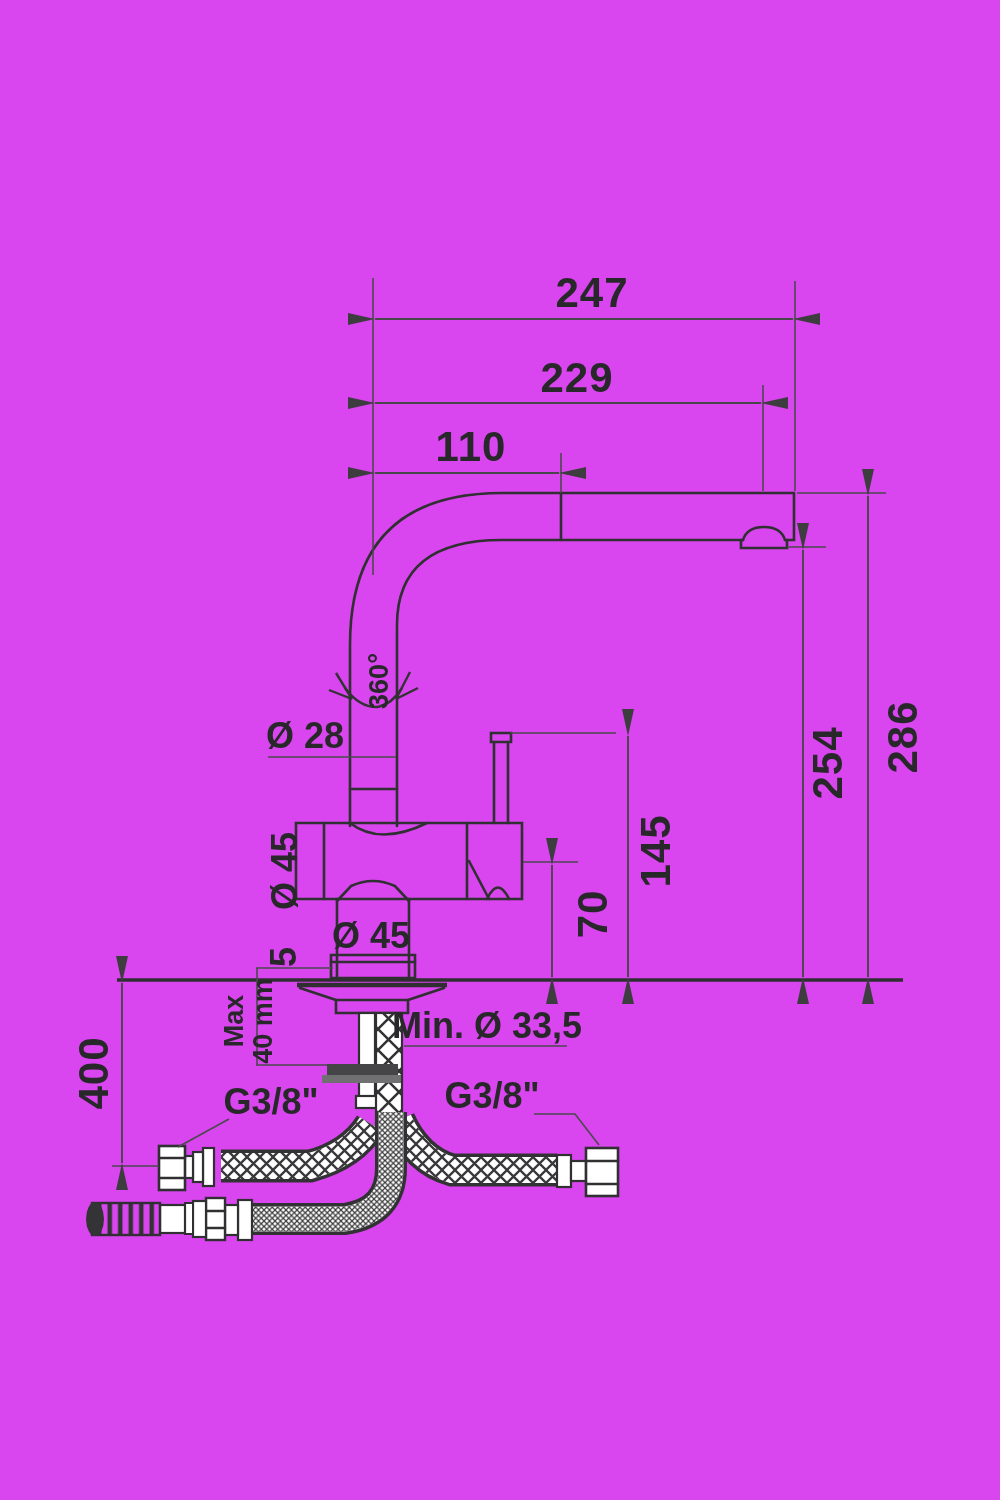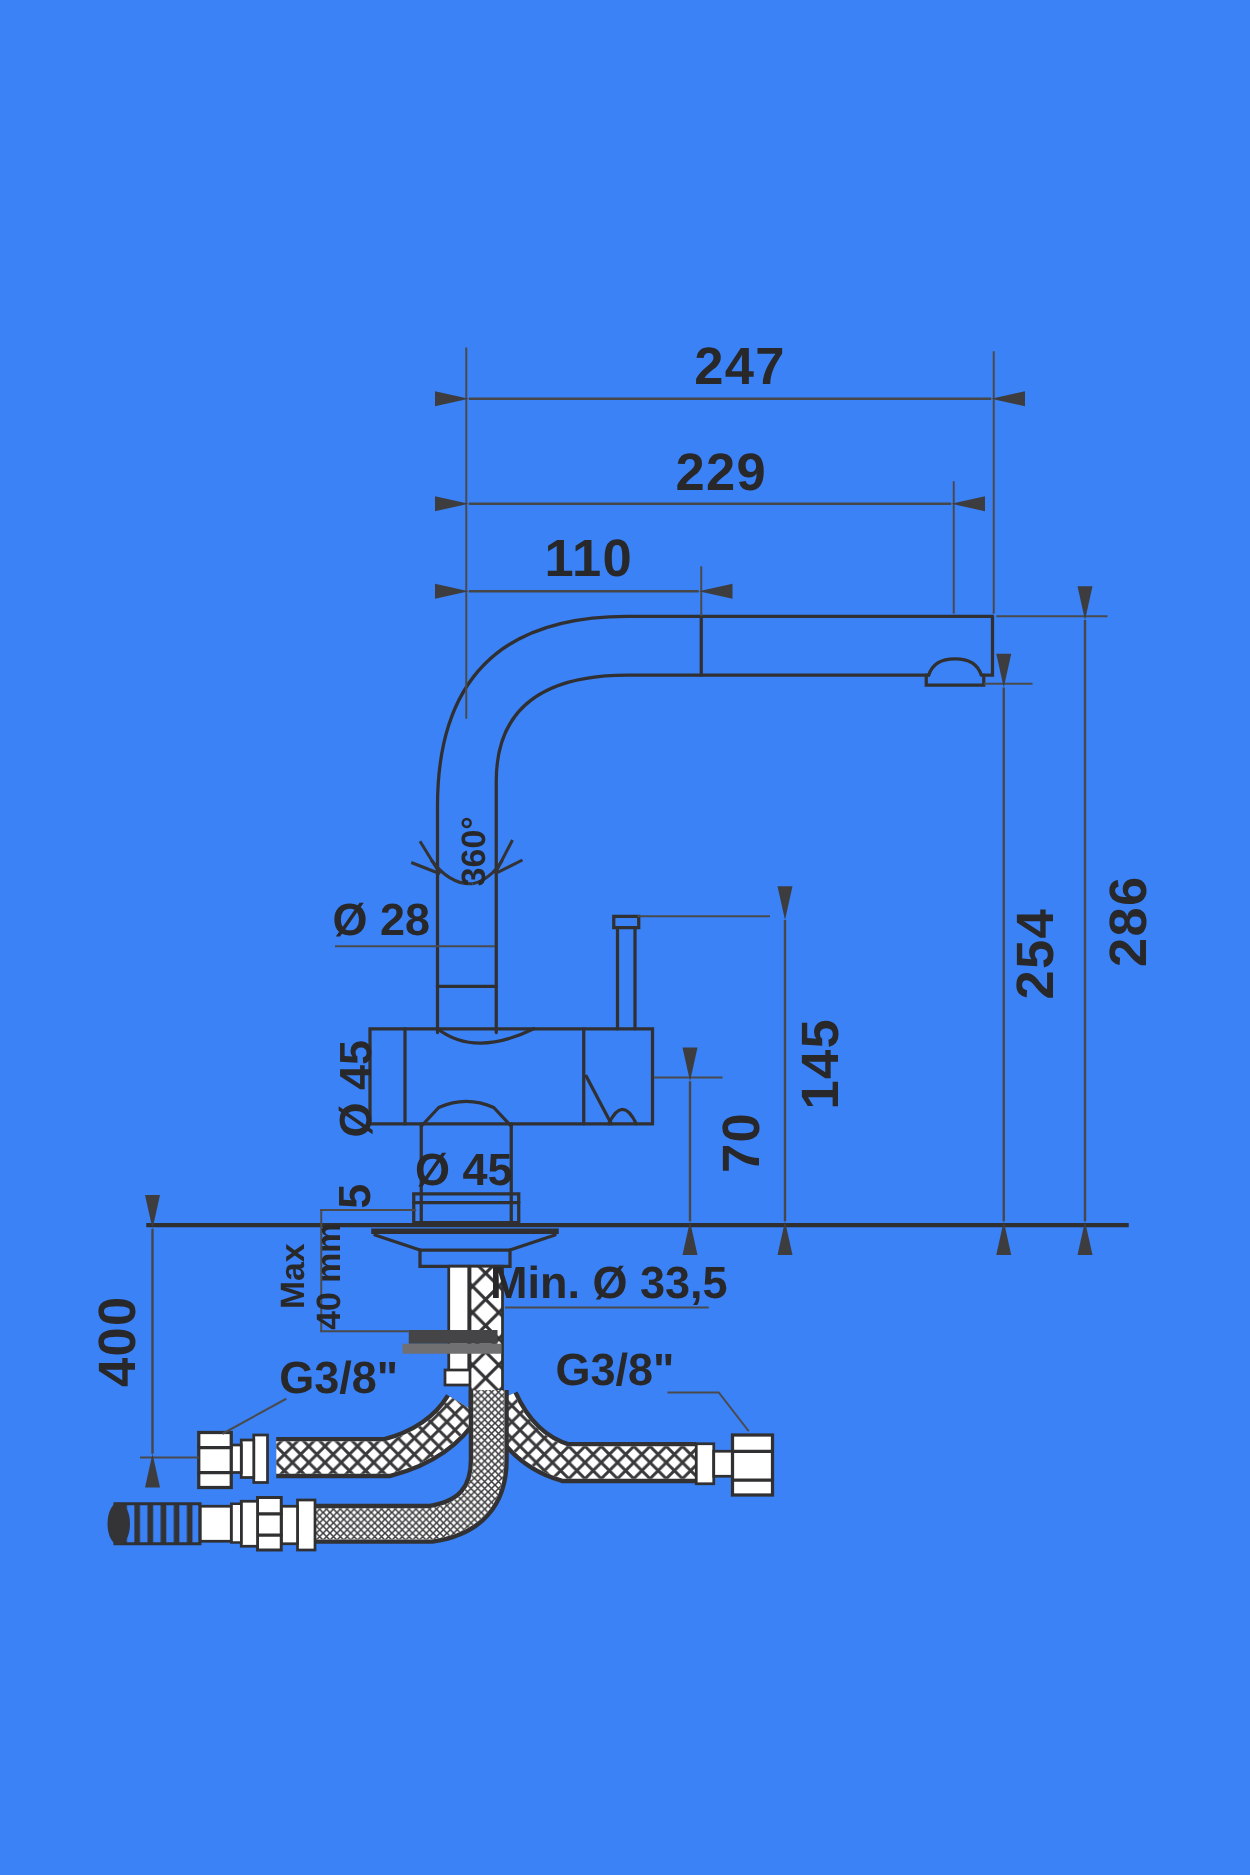--- a/index.html
+++ b/index.html
@@ -1,16 +1,16 @@
 <!DOCTYPE html>
 <html><head>
 <meta charset="utf-8">
 <style>
   html,body{margin:0;padding:0;background:#ffffff;}
-  .stage{position:relative;width:1000px;height:1500px;background:#3b82f6;overflow:hidden;
+  .stage{position:relative;width:1000px;height:1500px;background:#d946ef;overflow:hidden;
          font-family:"Liberation Sans", sans-serif;}
   svg{position:absolute;left:0;top:0;}
   text{font-family:"Liberation Sans", sans-serif;font-weight:bold;fill:#28282a;}
   .dim-num{font-size:42px;letter-spacing:1px;}
   .dim-mid{font-size:36px;}
   .dim-sm{font-size:27px;}
   .outline{stroke:#303032;stroke-width:2.6;fill:none;stroke-linecap:round;}
   .thin{stroke:#4a4a4c;stroke-width:1.6;fill:none;}
   .dimline{stroke:#47474a;stroke-width:1.9;fill:none;}
 </style>

